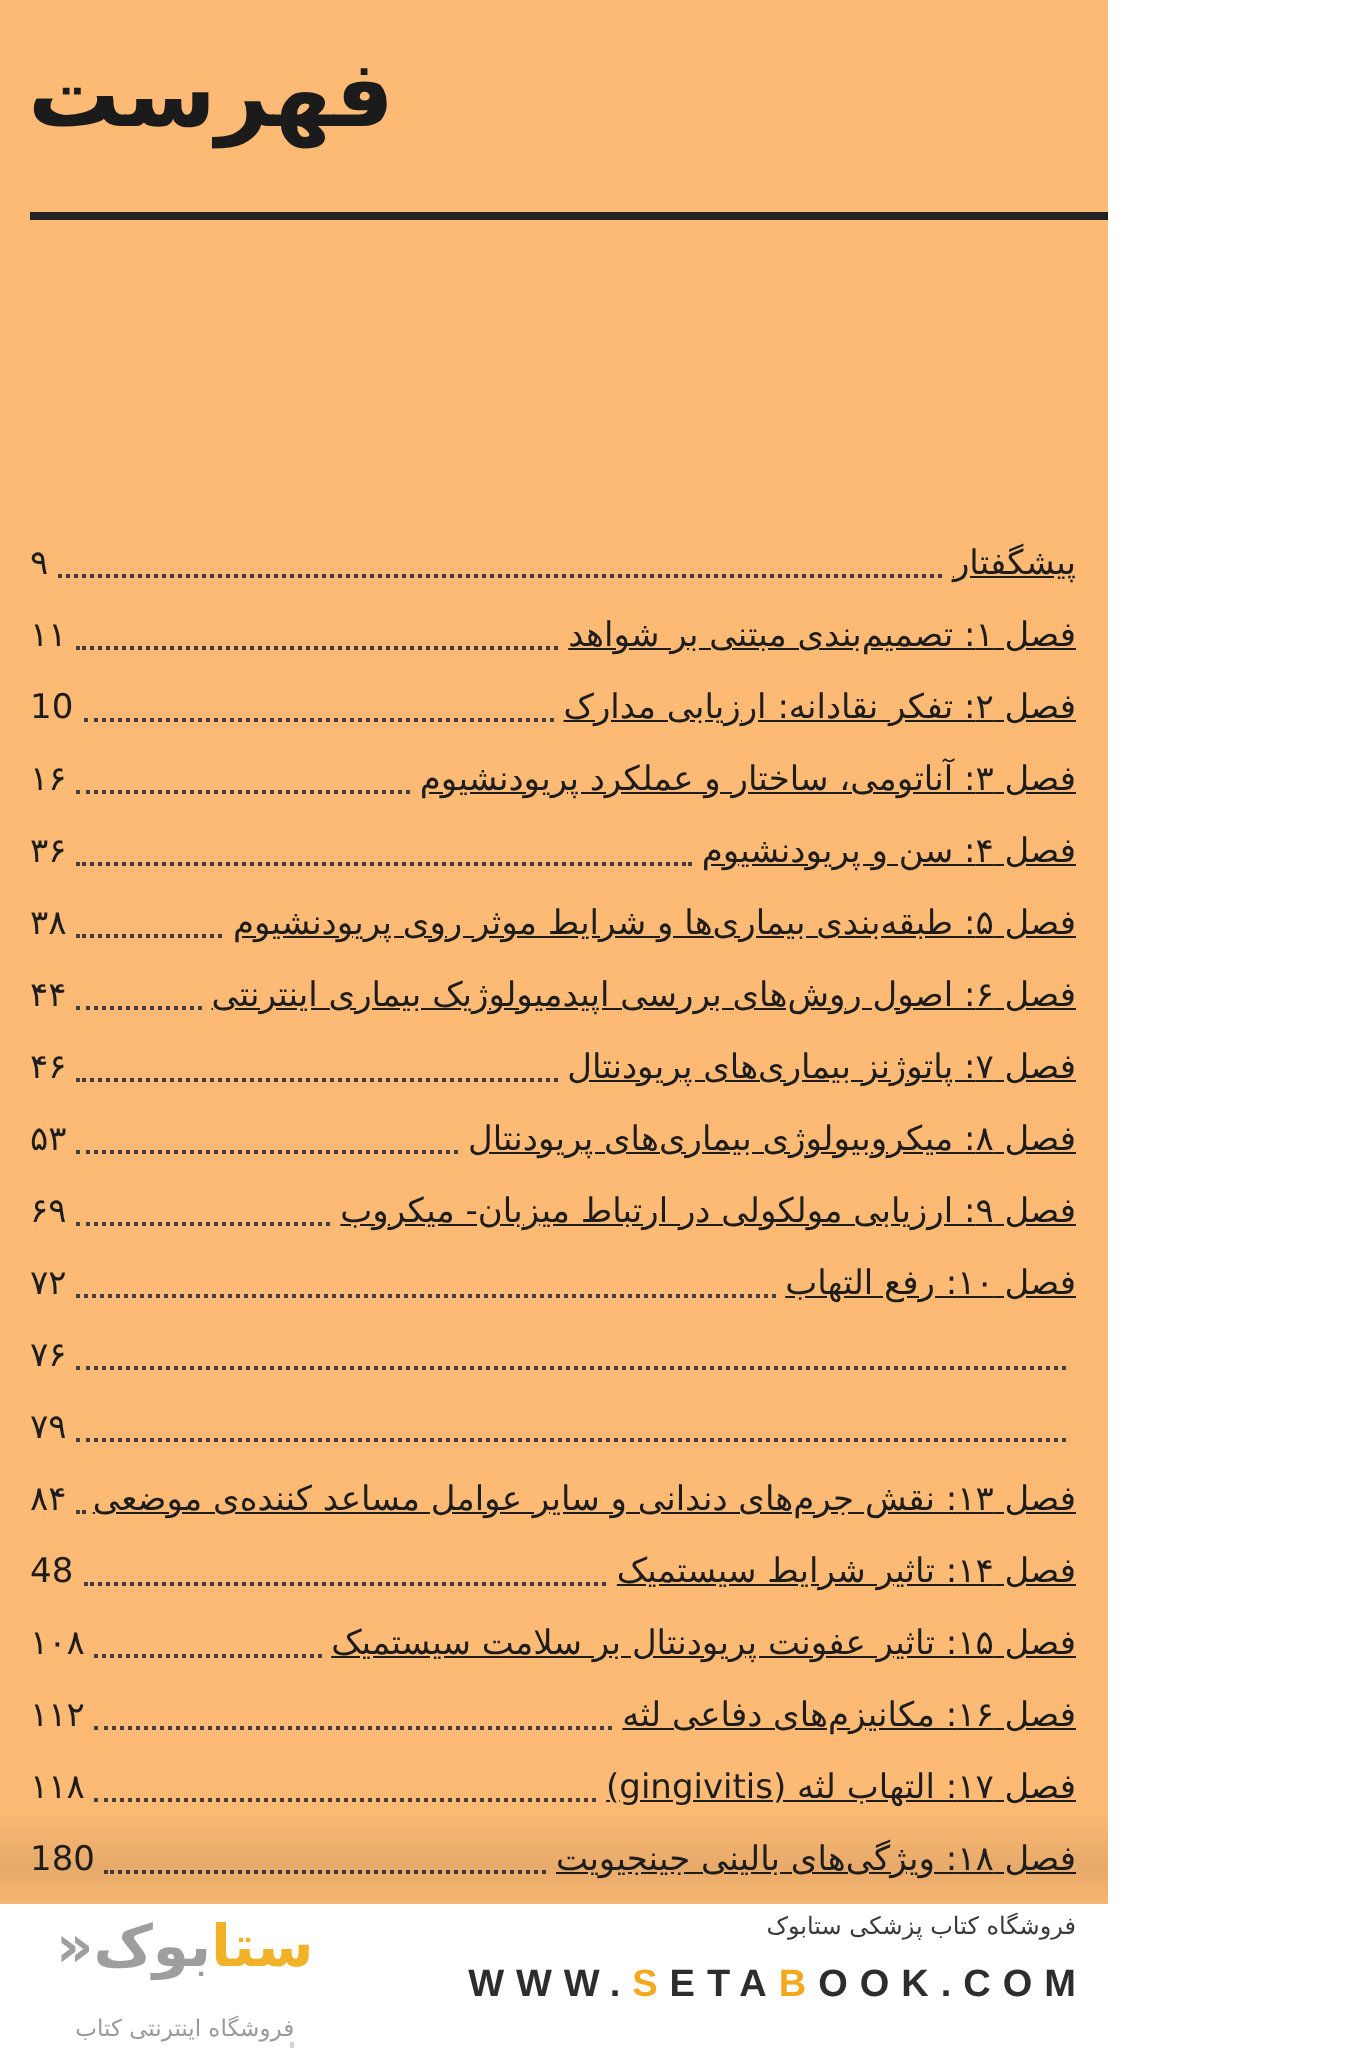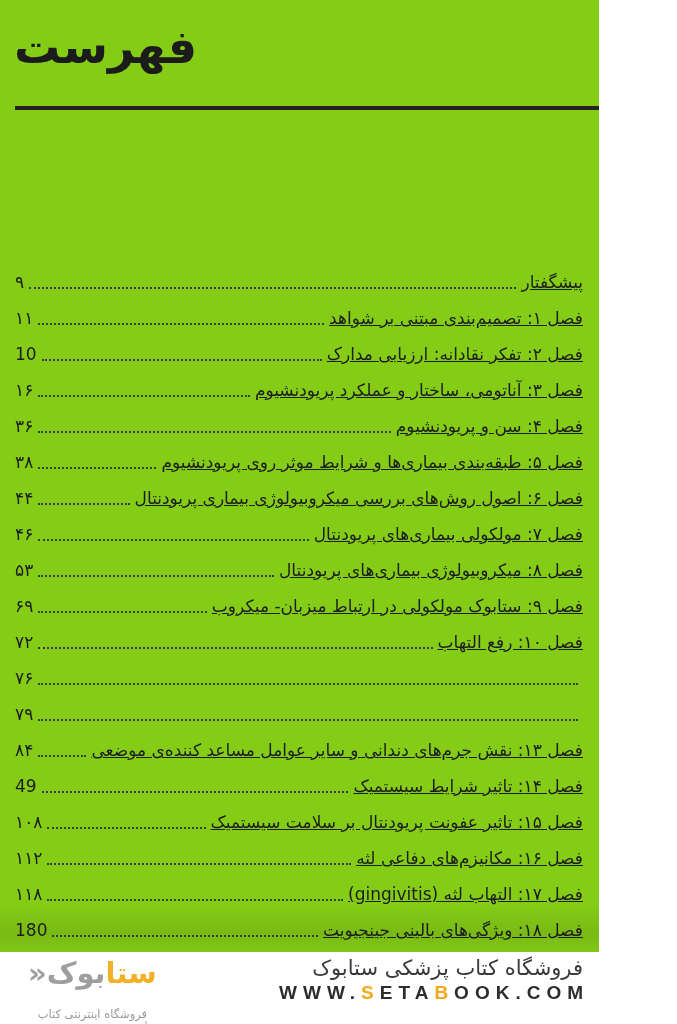--- a/index.html
+++ b/index.html
@@ -1,19 +1,19 @@
 <!DOCTYPE html>
 <html lang="fa"><head>
 <meta charset="utf-8">
 <style>
   html,body{margin:0;padding:0;background:#ffffff;}
   .page{
     position:relative;
-    width:599px;height:1024px;
-    background:#84cc16;
+    width:554px;height:1024px;
+    background:#fdba74;
     overflow:hidden;
     font-family:"DejaVu Sans",sans-serif;
     color:#1c1c1c;
   }
   
   .page-title{
     position:absolute;top:20px;left:14px;
     margin:0;
     font-size:46px;font-weight:bold;color:#1b1b1b;
     direction:rtl;line-height:1.2;
@@ -48,21 +48,21 @@
   }
   .toc-page{white-space:nowrap;}
   
   .footer{
     position:absolute;left:0;right:0;top:952px;height:72px;
     background:#ffffff;
   }
   .store-name{
     position:absolute;right:16px;top:4px;
     direction:rtl;
-    font-size:21px;color:#3a3a3a;
+    font-size:12px;color:#3a3a3a;
   }
   .site-url{
     position:absolute;right:10px;top:30px;
     font-size:19px;font-weight:bold;color:#2d2d2d;
     letter-spacing:6px;
     font-family:Liberation Sans, sans-serif;
     white-space:nowrap;
   }
   .accent{color:#F5A81C;}
   
@@ -126,36 +126,36 @@
         <span class="toc-label">فصل ۴: سن و پریودنشیوم</span>
         <span class="toc-leader"></span>
         <span class="toc-page">۳۶</span>
       </div>
     <div class="toc-row">
         <span class="toc-label">فصل ۵: طبقه‌بندی بیماری‌ها و شرایط موثر روی پریودنشیوم</span>
         <span class="toc-leader"></span>
         <span class="toc-page">۳۸</span>
       </div>
     <div class="toc-row">
-        <span class="toc-label">فصل ۶: اصول روش‌های بررسی میکروبیولوژی بیماری پریودنتال</span>
+        <span class="toc-label">فصل ۶: اصول روش‌های بررسی اپیدمیولوژیک بیماری اینترنتی</span>
         <span class="toc-leader"></span>
         <span class="toc-page">۴۴</span>
       </div>
     <div class="toc-row">
-        <span class="toc-label">فصل ۷: مولکولی بیماری‌های پریودنتال</span>
+        <span class="toc-label">فصل ۷: پاتوژنز بیماری‌های پریودنتال</span>
         <span class="toc-leader"></span>
         <span class="toc-page">۴۶</span>
       </div>
     <div class="toc-row">
         <span class="toc-label">فصل ۸: میکروبیولوژی بیماری‌های پریودنتال</span>
         <span class="toc-leader"></span>
         <span class="toc-page">۵۳</span>
       </div>
     <div class="toc-row">
-        <span class="toc-label">فصل ۹: ستابوک مولکولی در ارتباط میزبان- میکروب</span>
+        <span class="toc-label">فصل ۹: ارزیابی مولکولی در ارتباط میزبان- میکروب</span>
         <span class="toc-leader"></span>
         <span class="toc-page">۶۹</span>
       </div>
     <div class="toc-row">
         <span class="toc-label">فصل ۱۰: رفع التهاب</span>
         <span class="toc-leader"></span>
         <span class="toc-page">۷۲</span>
       </div>
     <div class="toc-row">
         <span class="toc-leader"></span>
@@ -166,21 +166,21 @@
         <span class="toc-page">۷۹</span>
       </div>
     <div class="toc-row">
         <span class="toc-label">فصل ۱۳: نقش جرم‌های دندانی و سایر عوامل مساعد کننده‌ی موضعی</span>
         <span class="toc-leader"></span>
         <span class="toc-page">۸۴</span>
       </div>
     <div class="toc-row">
         <span class="toc-label">فصل ۱۴: تاثیر شرایط سیستمیک</span>
         <span class="toc-leader"></span>
-        <span class="toc-page">49</span>
+        <span class="toc-page">48</span>
       </div>
     <div class="toc-row">
         <span class="toc-label">فصل ۱۵: تاثیر عفونت پریودنتال بر سلامت سیستمیک</span>
         <span class="toc-leader"></span>
         <span class="toc-page">۱۰۸</span>
       </div>
     <div class="toc-row">
         <span class="toc-label">فصل ۱۶: مکانیزم‌های دفاعی لثه</span>
         <span class="toc-leader"></span>
         <span class="toc-page">۱۱۲</span>

